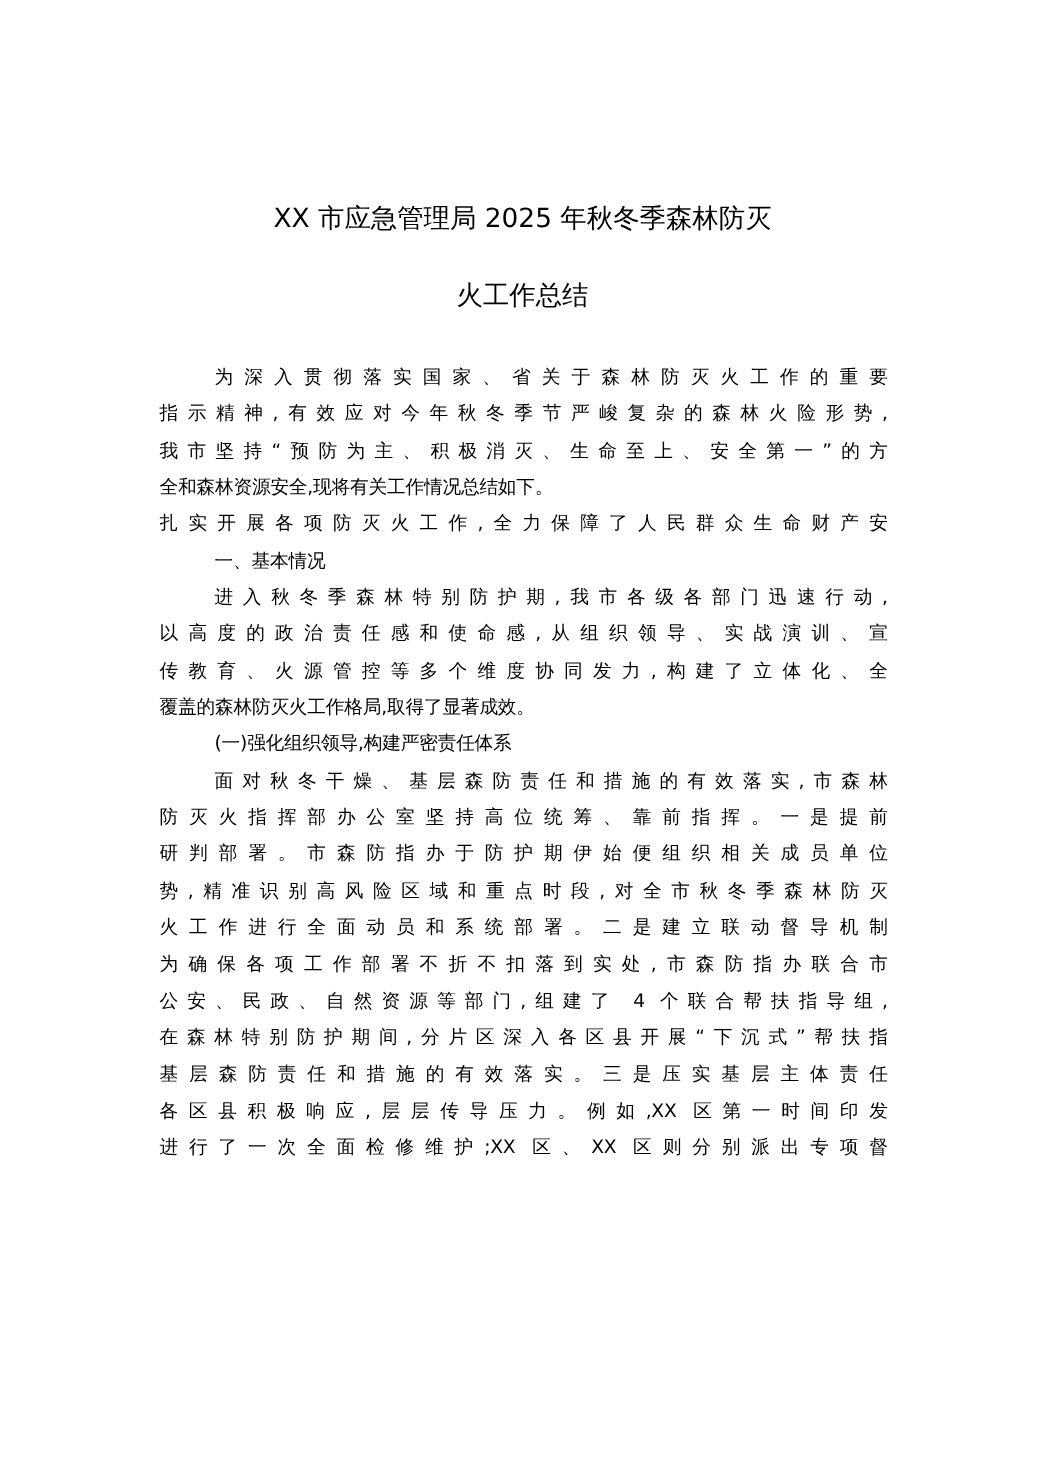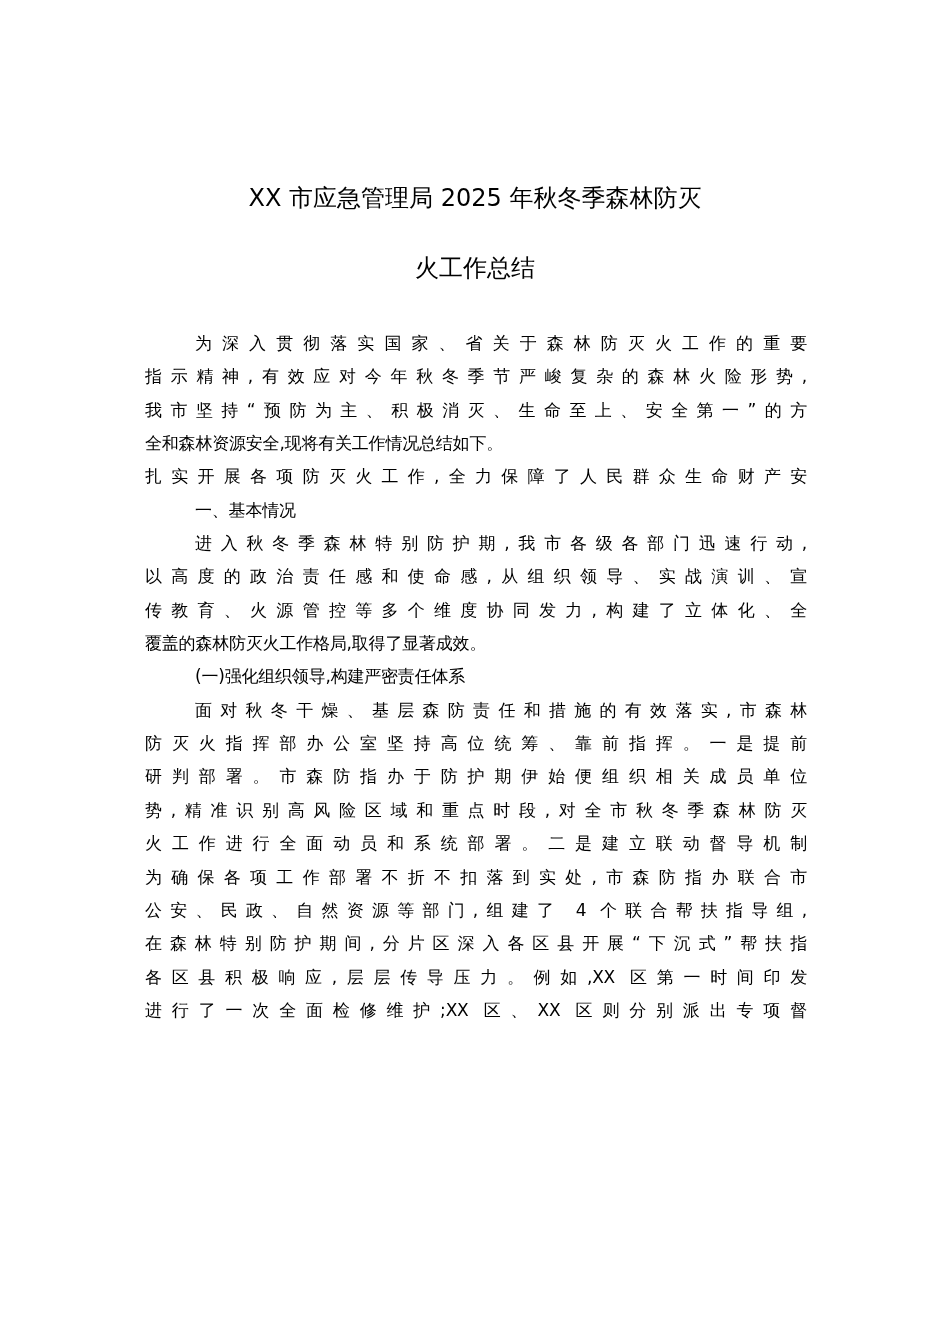--- a/index.html
+++ b/index.html
@@ -79,16 +79,17 @@
       <div class="line last">覆盖的森林防灭火工作格局,取得了显著成效。</div>
       <div class="line indent last">(一)强化组织领导,构建严密责任体系</div>
       <div class="line indent">面对秋冬干燥、基层森防责任和措施的有效落实,市森林</div>
       <div class="line">防灭火指挥部办公室坚持高位统筹、靠前指挥。一是提前</div>
       <div class="line">研判部署。市森防指办于防护期伊始便组织相关成员单位</div>
       <div class="line">势,精准识别高风险区域和重点时段,对全市秋冬季森林防灭</div>
       <div class="line">火工作进行全面动员和系统部署。二是建立联动督导机制</div>
       <div class="line">为确保各项工作部署不折不扣落到实处,市森防指办联合市</div>
       <div class="line">公安、民政、自然资源等部门,组建了 4 个联合帮扶指导组,</div>
       <div class="line">在森林特别防护期间,分片区深入各区县开展“下沉式”帮扶指</div>
+      <div class="line">基层森防责任和措施的有效落实。三是压实基层主体责任</div>
       <div class="line">各区县积极响应,层层传导压力。例如,XX 区第一时间印发</div>
       <div class="line">进行了一次全面检修维护;XX 区、XX 区则分别派出专项督</div>
     </div>
 </div>
 
 </body></html>

